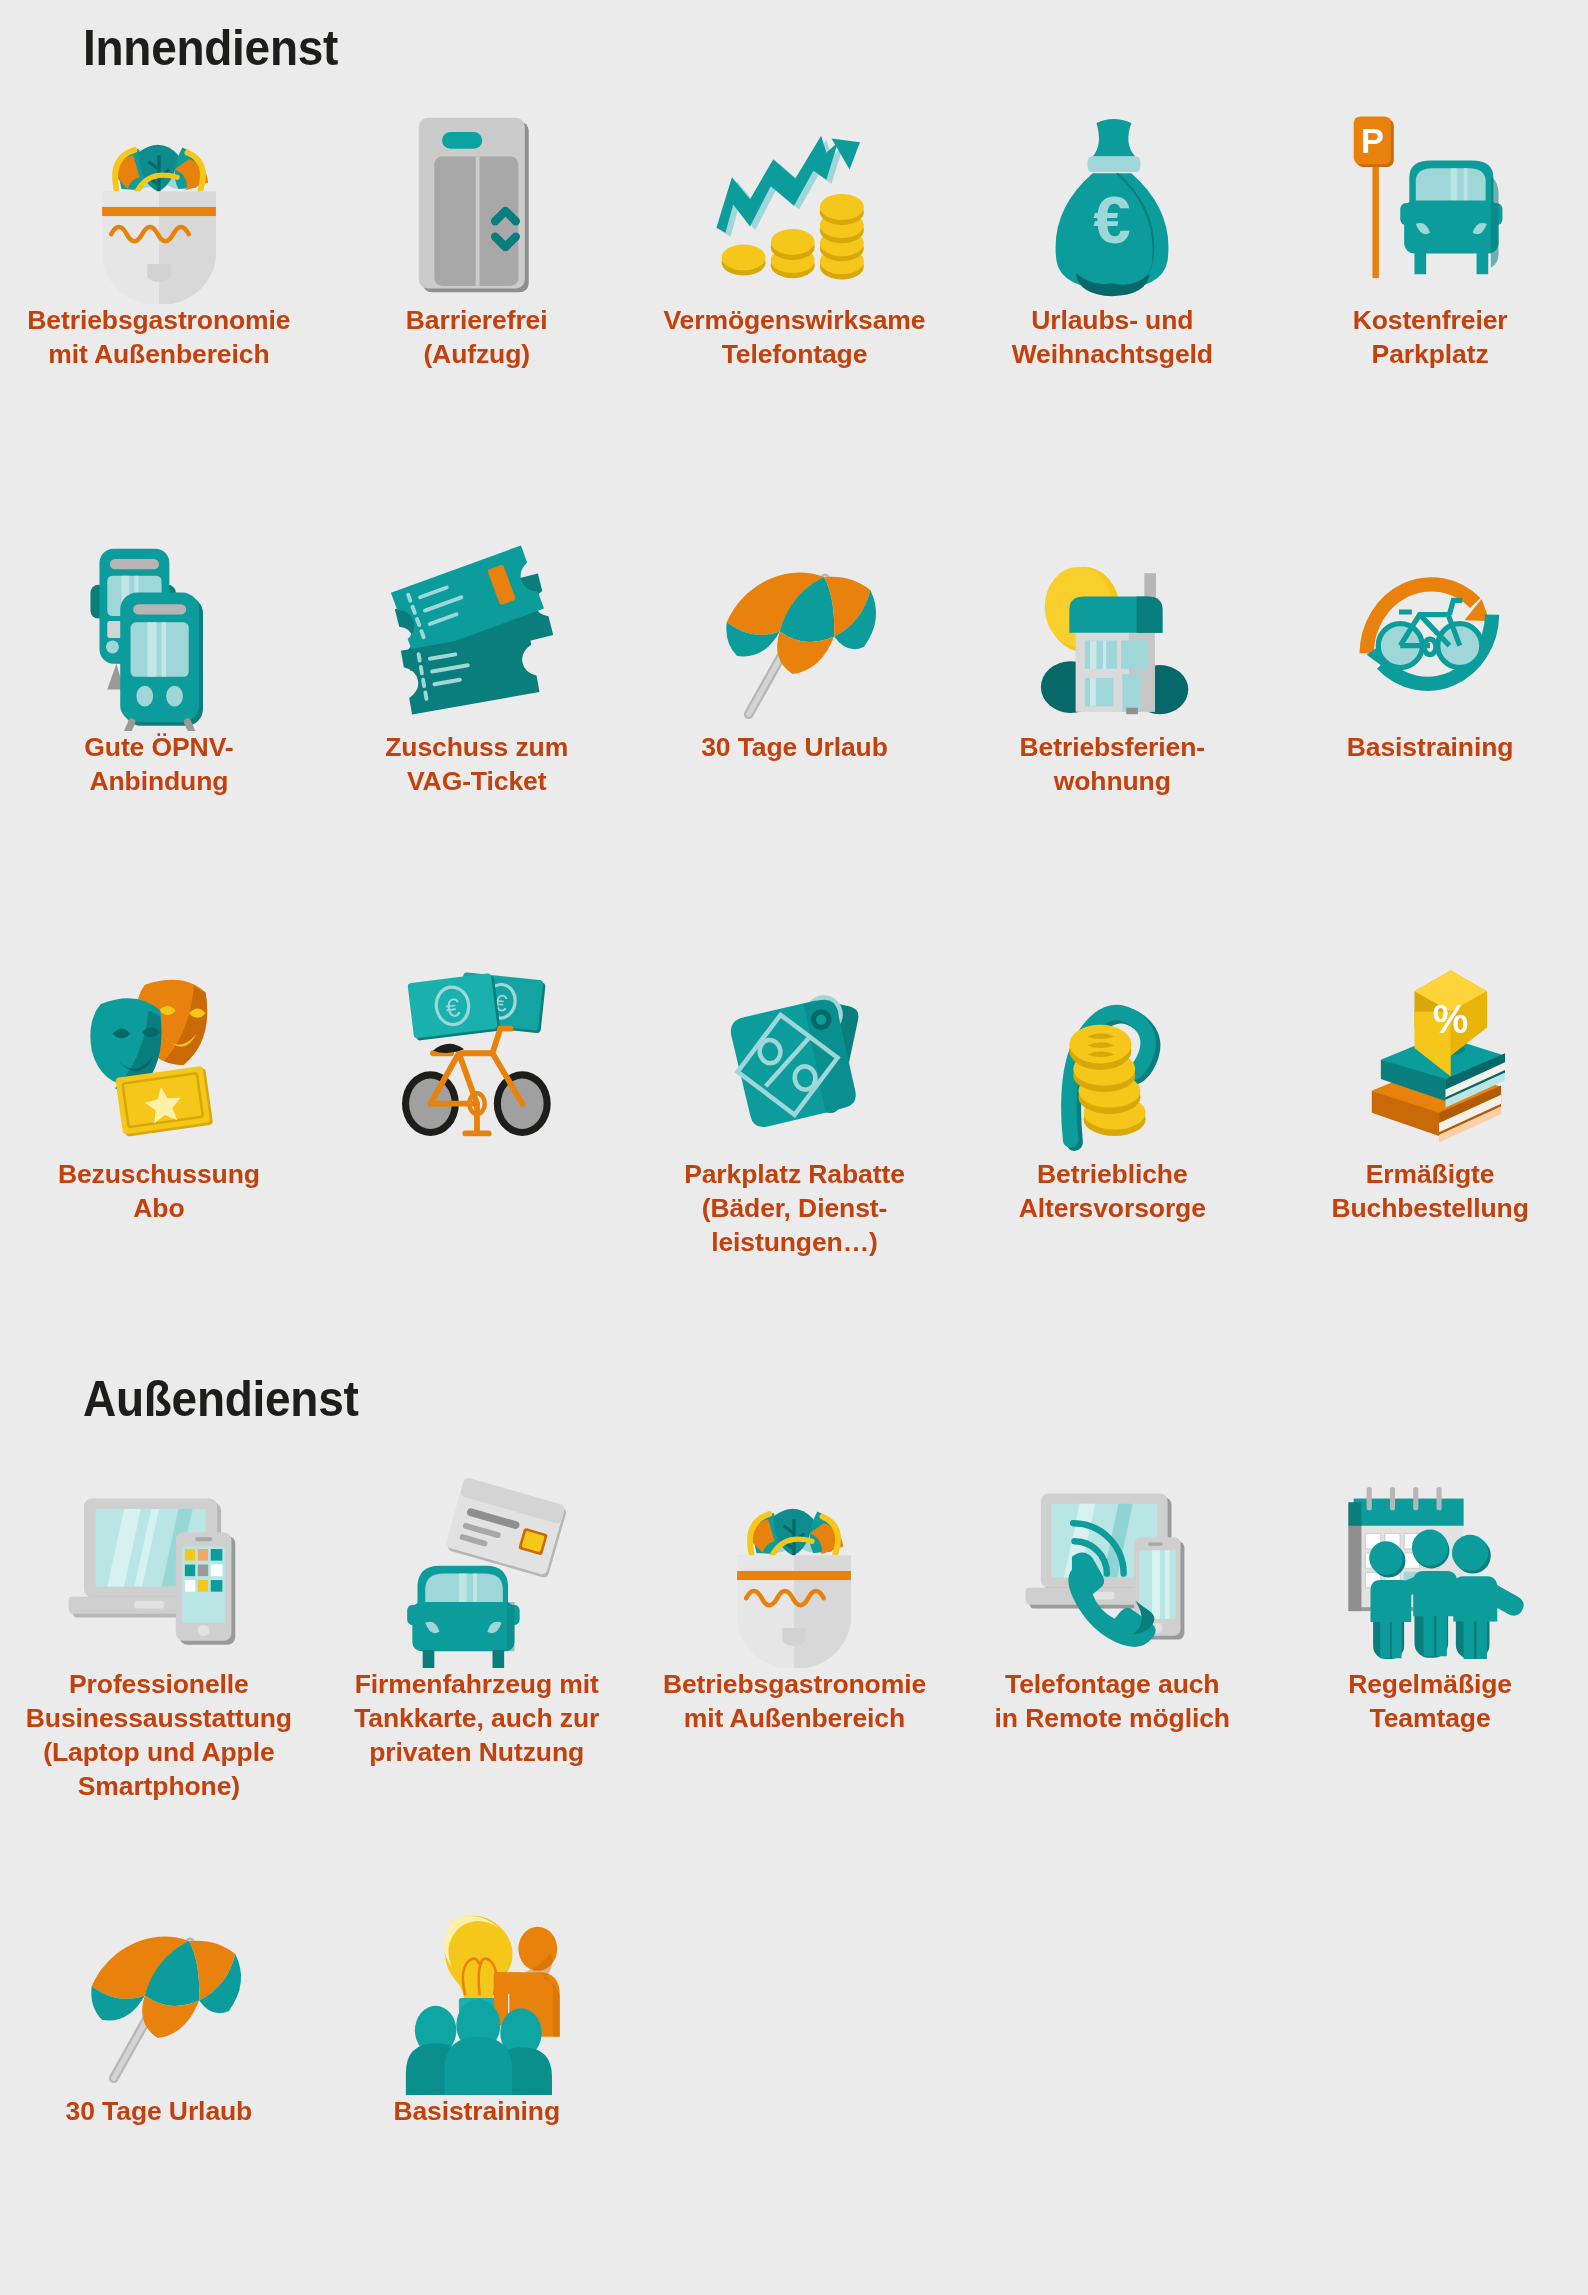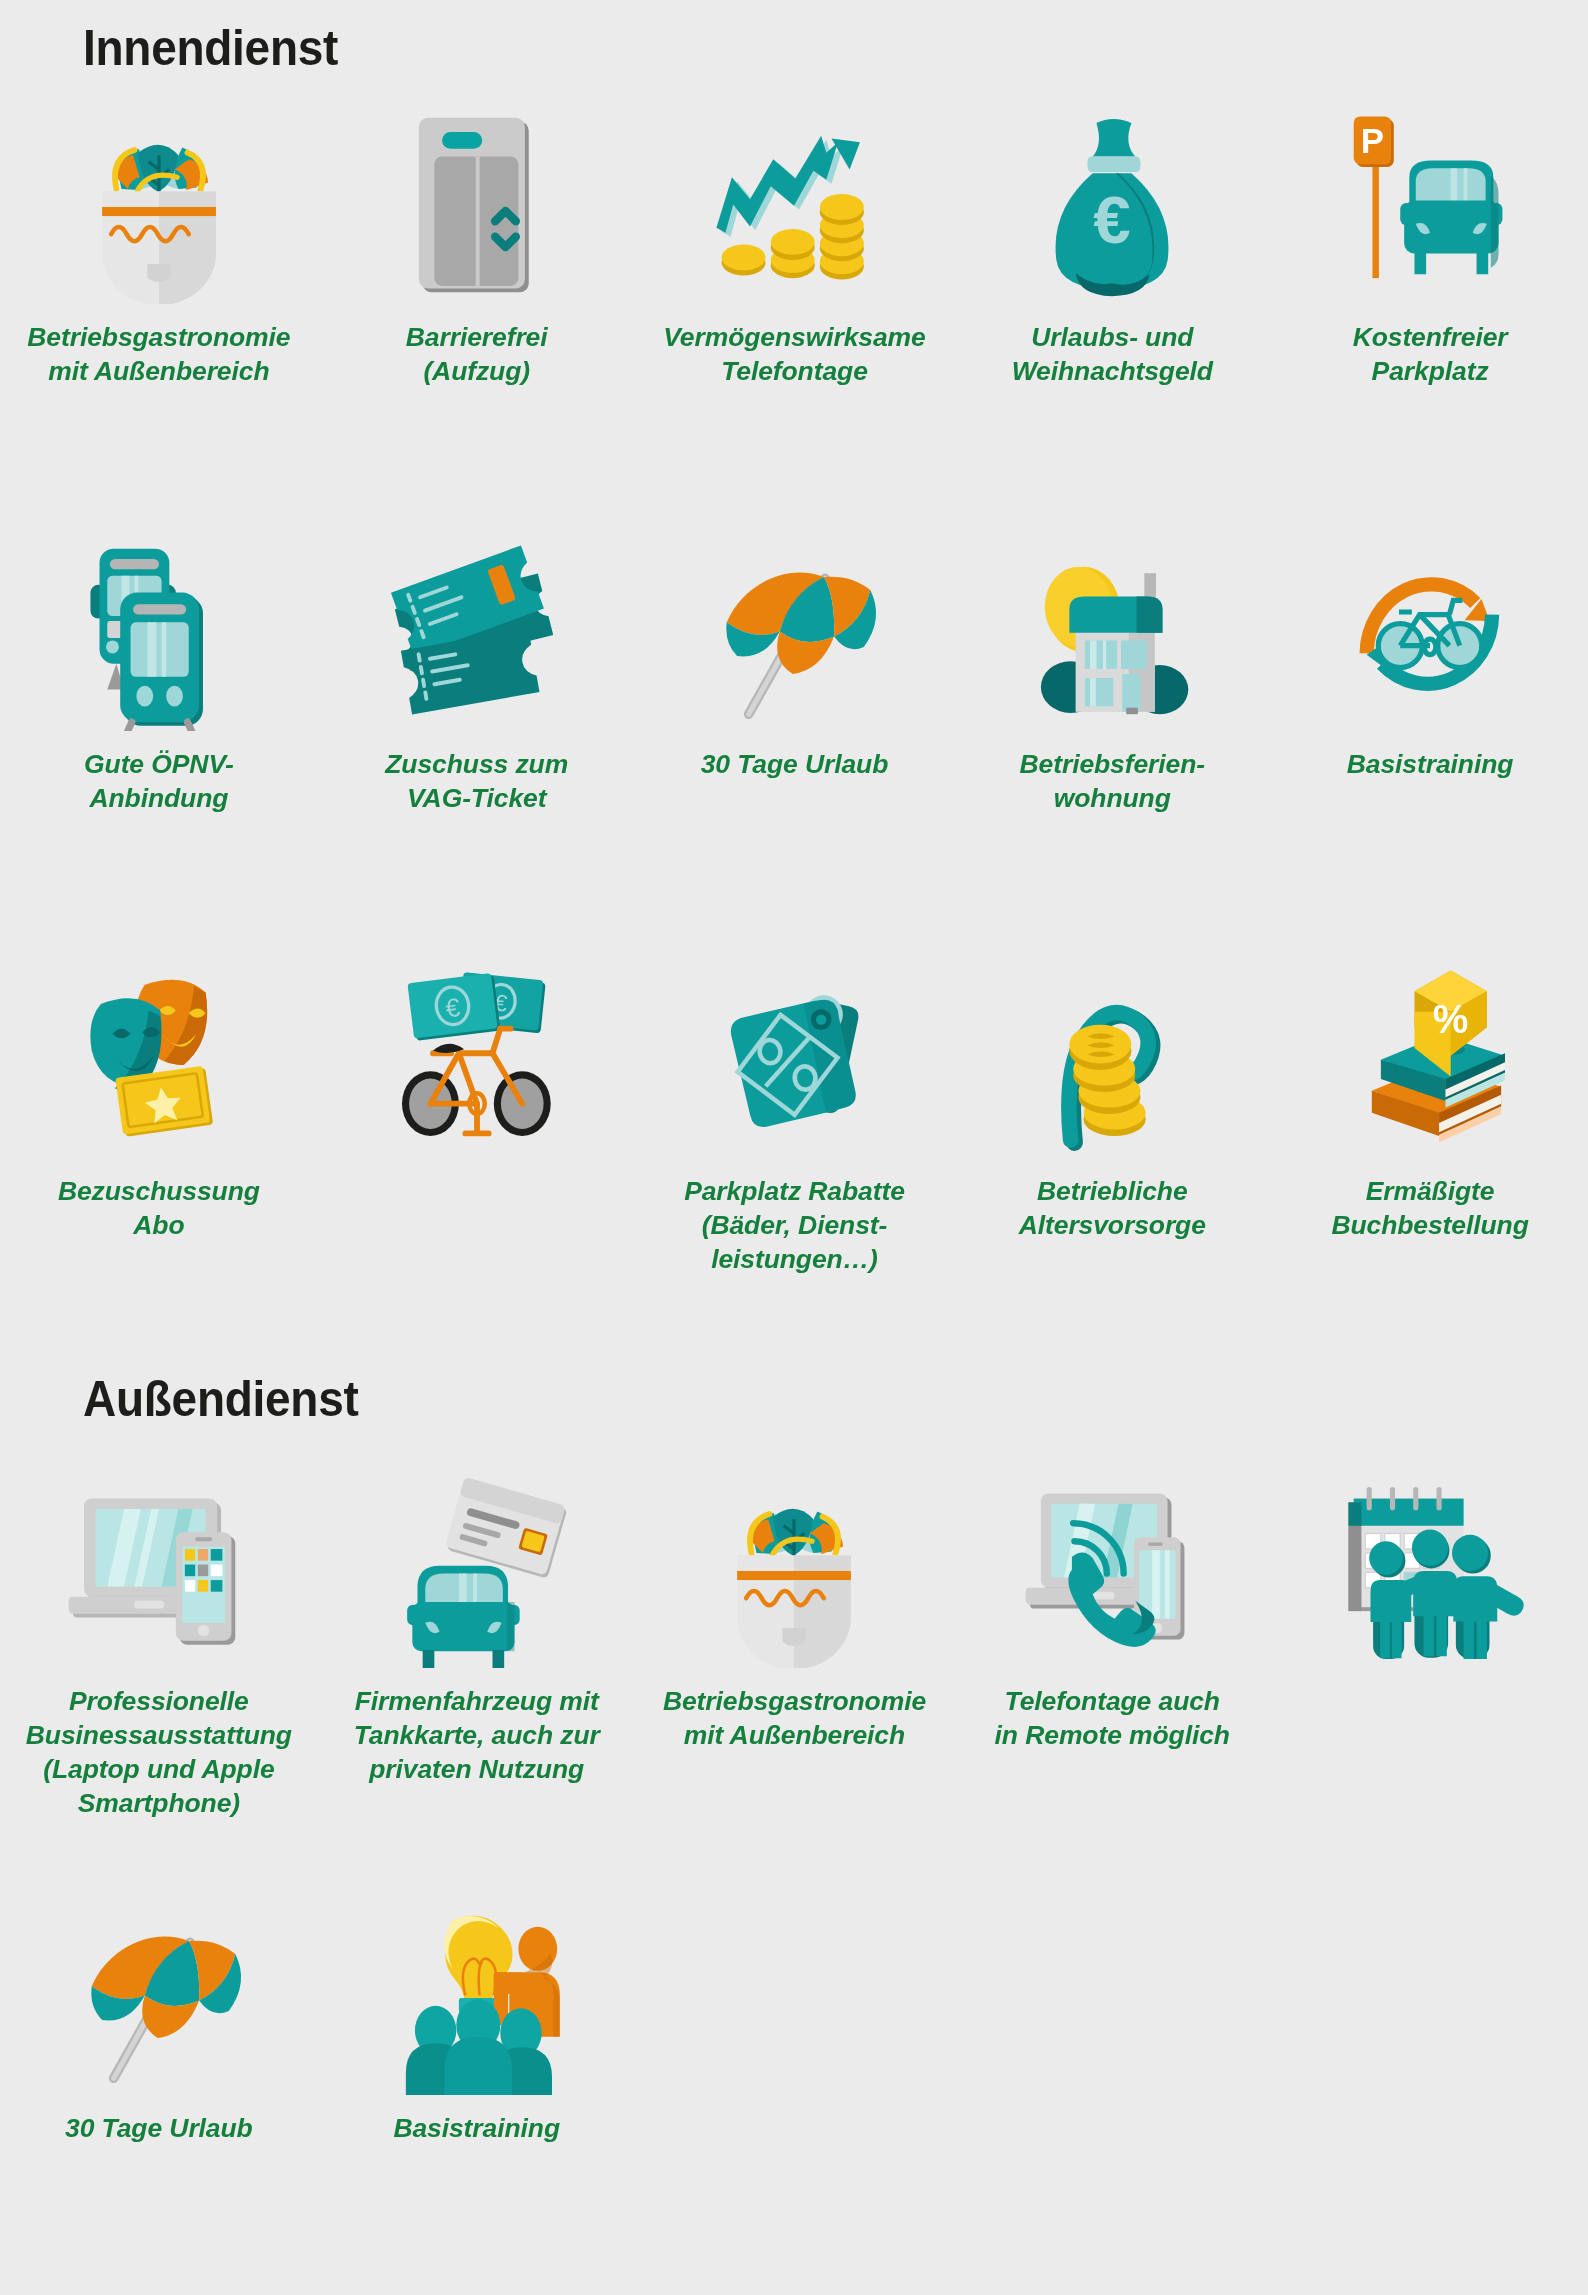--- a/index.html
+++ b/index.html
@@ -44,30 +44,28 @@
   }
 
   .icon-box{
     width:220px;height:194px;
     display:flex;align-items:center;justify-content:center;
     margin:0 auto;
   }
   .icon-box svg{display:block;}
 
   .tile-label{
-    margin-top:17px;
     width:278px;
     text-align:center;
     font-size:26.5px;
     line-height:1.28;
     font-weight:600;
-    color:#15803d;
+    color:#c2410c;
     letter-spacing:-0.1px;
     white-space:pre-line;
-    font-style:italic;
   }
   #grid-innen .tile{height:427px;}
   #grid-aussen .tile{height:427px;}
 </style>
 </head>
 <body>
 
 <div class="page">
 
   <div class="section-title" id="sec-innendienst">Innendienst</div>
@@ -611,20 +609,22 @@
  <g fill="#0a7d7d">
   <circle cx="86" cy="134" r="26"></circle>
               <rect x="62" y="166" width="48" height="120" rx="20"></rect>
  </g>
  <g fill="#0d9c9c">
   <circle cx="82" cy="130" r="26"></circle>
   <path d="M58 164 h48 q15 0 15 17 v48 h-15 v56 h-15 v-56 h-3 v56 h-15 v-56 h-15 v-48 q0-17 15-17z"></path>
  </g>
 </svg>
         </div>
+        <div class="tile-label">Regelmäßige
+Teamtage</div>
       </div>
       <div class="tile">
         <div class="icon-box">
 <svg viewBox="0 0 300 300" width="194" height="194">
  <path d="M198 64 l-118 210" stroke="#b7b7b7" stroke-width="15" stroke-linecap="round"></path>
  <path d="M198 64 l-118 210" stroke="#d4d4d4" stroke-width="8" stroke-linecap="round"></path>
  <g>
   <path d="M196 62 C140 40 72 72 46 132 q40 30 82 14 q18-58 68-84z" fill="#e8820c"></path>
   <path d="M196 62 q-52 26-68 84 q38 28 84 8 q2-62-16-92z" fill="#0d9c9c"></path>
   <path d="M196 62 q18 30 16 92 q44-22 56-72 q-30-24-72-20z" fill="#e8820c"></path>

